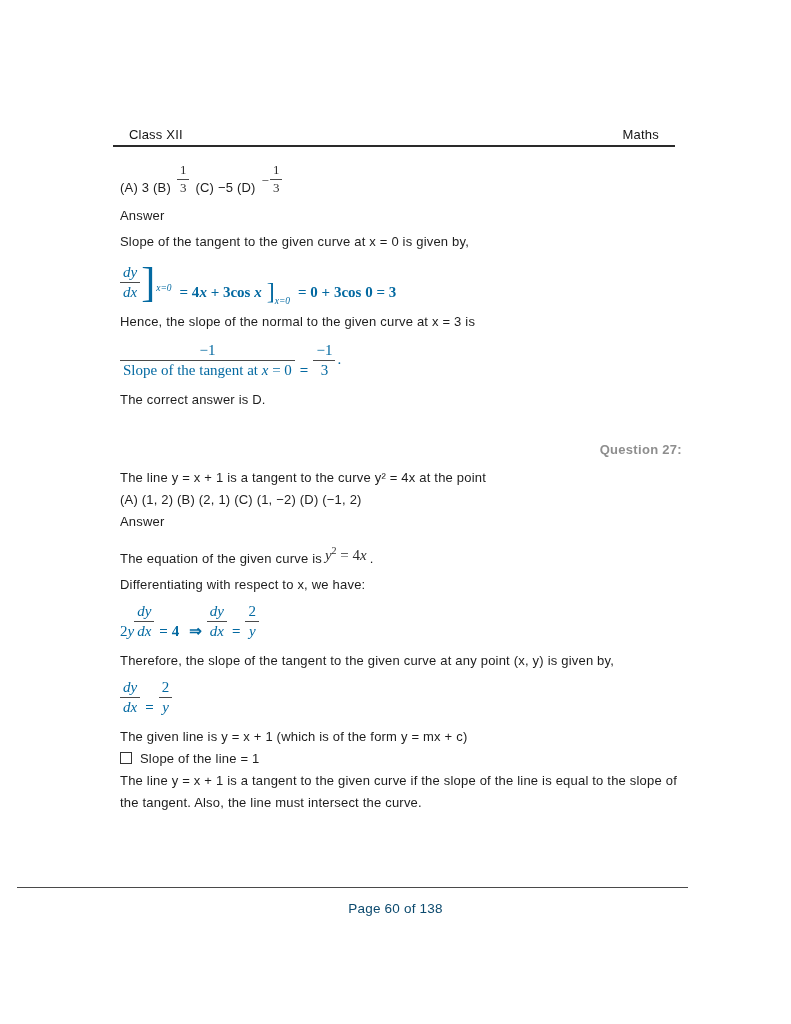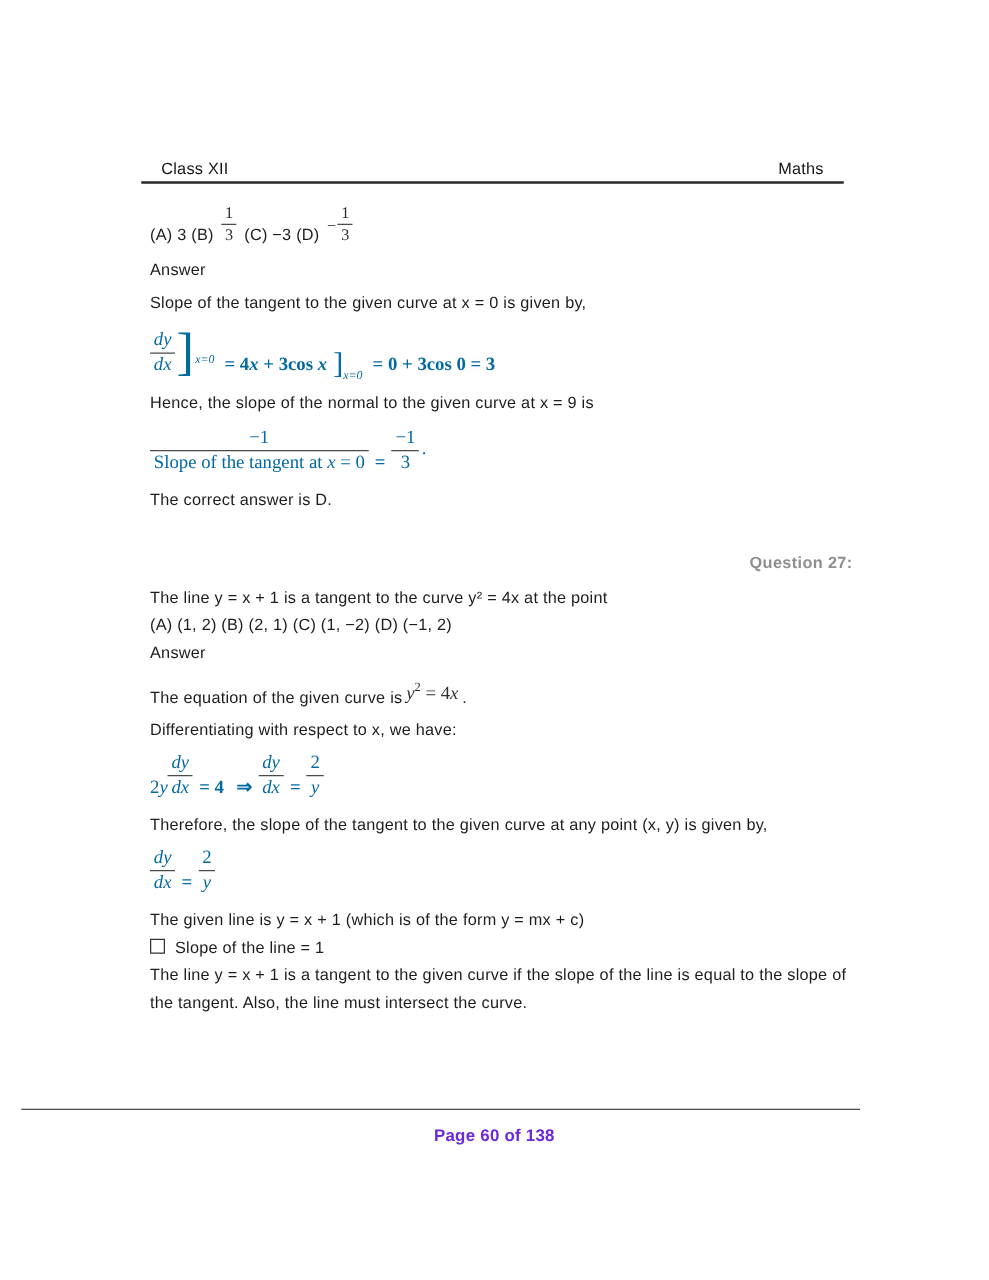--- a/index.html
+++ b/index.html
@@ -34,57 +34,57 @@
   .bracket-md{font-size:24px;line-height:1;font-weight:300;}
   .msub{font-size:9.5px;font-style:italic;align-self:flex-end;margin:0 3px 4px 1px;}
   .msub2{font-size:9.5px;font-style:italic;position:relative;top:9px;margin-right:3px;}
   .mperiod{align-self:center;position:relative;top:-2px;margin-left:2px;}
   .q-heading{color:#8e8e8e;font-weight:bold;letter-spacing:0.3px;}
   .checkbox{display:inline-block;width:10px;height:10px;border:1.3px solid #333;
             margin-right:8px;vertical-align:-1px;}
   
   .footer-rule{position:absolute;top:887px;left:17px;width:734px;border-top:1.6px solid #4a4a4a;}
   .footer-label{position:absolute;top:901px;left:0;width:791px;text-align:center;
-                font-weight:bold;font-size:13.5px;color:#6d28d9;letter-spacing:0.2px;}
+                font-weight:normal;font-size:13.5px;color:#0c4a6e;letter-spacing:0.2px;}
 </style>
 </head>
 <body>
 
 <div class="page">
 
   <div class="header">
     <span>Class XII</span>
     <span>Maths</span>
   </div>
 
   <div class="content">
 
     <div class="para mt12">
-      <span>(A) 3 (B)</span><span class="gap"></span><span class="vfrac opts-frac"><span class="num">1</span><span class="den">3</span></span><span class="gap"></span><span>(C) −3 (D)</span><span class="gap"></span><span class="opts-frac raised-minus">−</span><span class="vfrac opts-frac"><span class="num">1</span><span class="den">3</span></span>
+      <span>(A) 3 (B)</span><span class="gap"></span><span class="vfrac opts-frac"><span class="num">1</span><span class="den">3</span></span><span class="gap"></span><span>(C) −5 (D)</span><span class="gap"></span><span class="opts-frac raised-minus">−</span><span class="vfrac opts-frac"><span class="num">1</span><span class="den">3</span></span>
     </div>
 
     <div class="para mt6">Answer</div>
 
 
     <div class="para mt4">Slope of the tangent to the given curve at x = 0 is given by,</div>
 
     <div class="dmath mt8">
       <span class="vfrac">
           <span class="num it">dy</span>
           <span class="den it">dx</span>
         </span>
       <span class="bracket-lg">]</span>
       <span class="msub">x=0</span>
       <span class="mtext"><span>= 4</span><span class="it">x</span><span> + 3cos </span><span class="it">x</span></span>
       <span class="bracket-md">]</span>
       <span class="msub2">x=0</span>
       <span class="mtext">= 0 + 3cos 0 = 3</span>
     </div>
 
-    <div class="para mt8">Hence, the slope of the normal to the given curve at x = 9 is</div>
+    <div class="para mt8">Hence, the slope of the normal to the given curve at x = 3 is</div>
 
     <div class="dmath mt8">
       <span class="vfrac">
           <span class="num">−1</span>
           <span class="den"><span>Slope of the tangent at </span><span class="it">x</span><span> = 0</span></span>
         </span>
       <span class="mtext">=</span>
       <span class="vfrac">
           <span class="num">−1</span>
           <span class="den">3</span>

